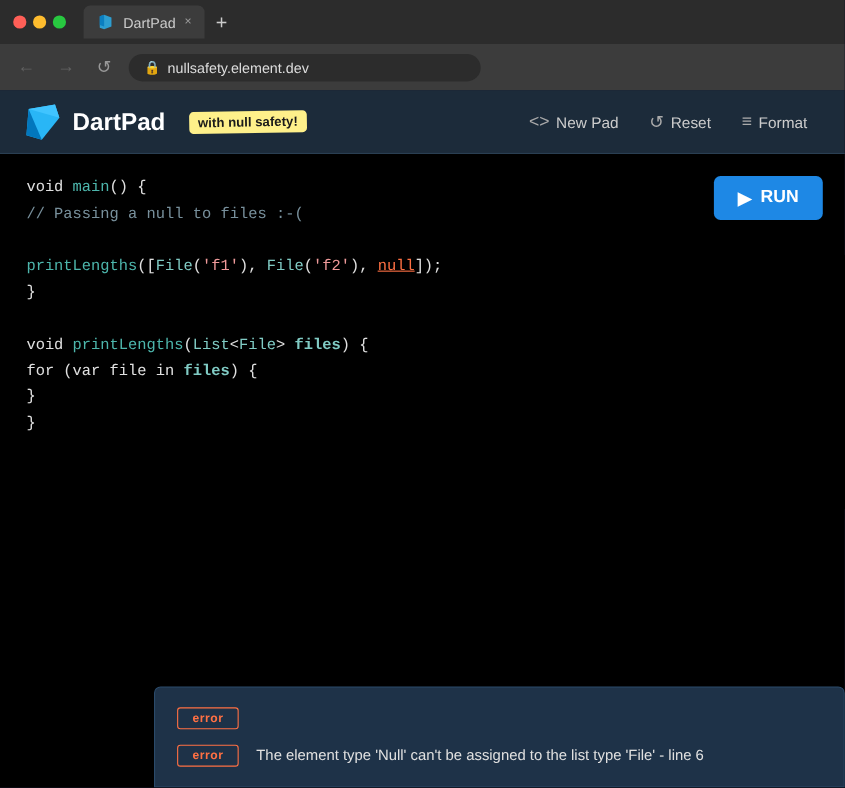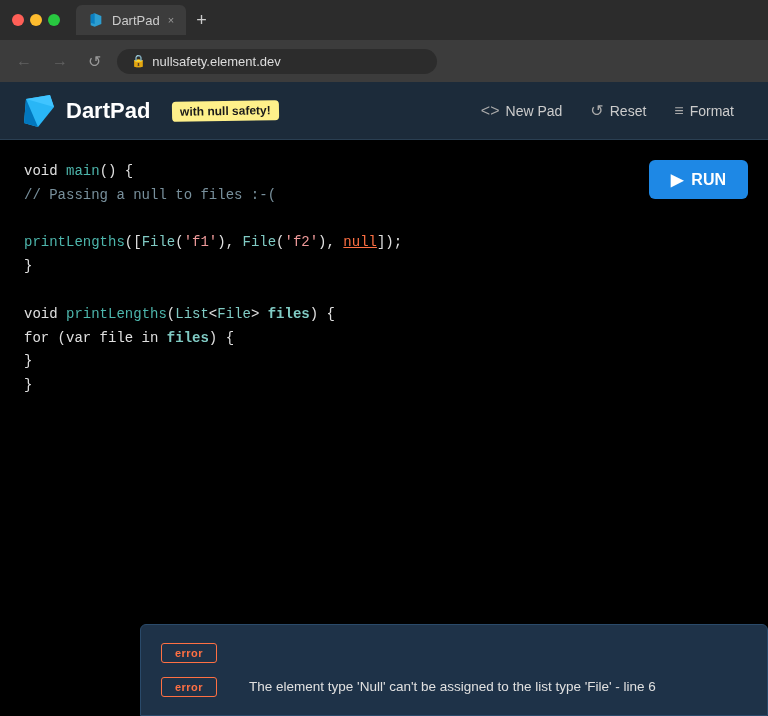--- a/index.html
+++ b/index.html
@@ -215,21 +215,21 @@
       border: 1px solid #2a4a6a;
       border-radius: 6px 6px 0 0;
       padding: 18px 20px;
       display: flex;
       flex-direction: column;
       gap: 14px;
     }
     .error-row {
       display: flex;
       align-items: flex-start;
-      gap: 32px;
+      gap: 16px;
     }
     .error-badge {
       background: transparent;
       border: 1.5px solid #ff7043;
       color: #ff7043;
       font-size: 11px;
       font-weight: 700;
       padding: 3px 8px;
       border-radius: 3px;
       white-space: nowrap;

